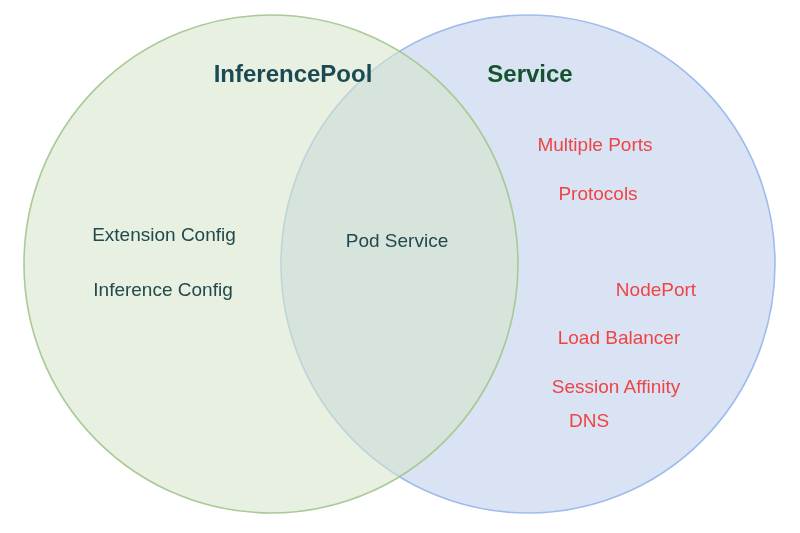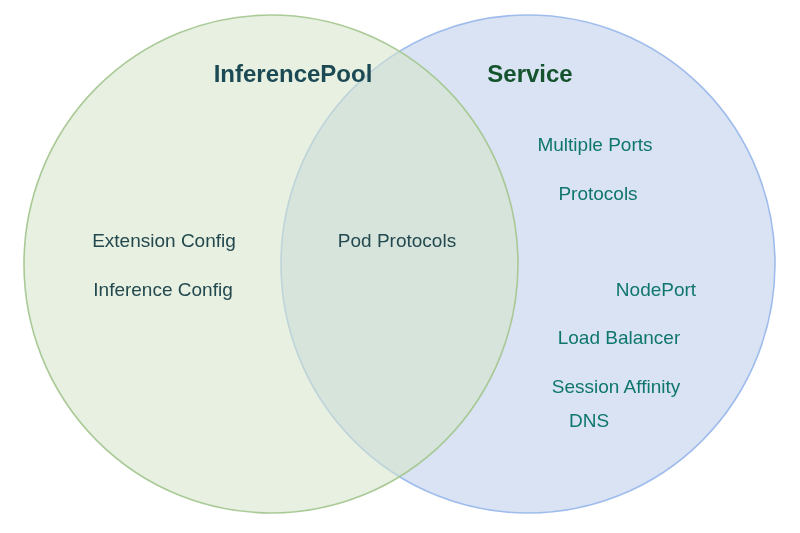--- a/index.html
+++ b/index.html
@@ -28,28 +28,28 @@
     text-align: right;
   }
   .circle-title {
     font-size: 24px;
     font-weight: 700;
     line-height: 28px;
   }
   .title-green { color: #1c4a54; }
   .title-blue  { color: #14532d; }
   .item-green  { font-size: 19px; color: #23494f; }
-  .item-blue   { font-size: 19px; color: #0f766e; }
+  .item-blue   { font-size: 19px; color: #ef4444; }
 
   
   .pos-title-left   { left: 293px; top: 60px; }
   .pos-title-right  { left: 530px; top: 60px; }
 
   
-  .pos-extension    { left: 164px; top: 230px; }
+  .pos-extension    { left: 164px; top: 224px; }
   .pos-inference    { left: 163px; top: 279px; }
 
   
   .pos-podselector  { left: 397px; top: 230px; }
   .pos-portconfig   { left: 396px; top: 279px; }
 
   
   .pos-multiports   { left: 595px; top: 134px; }
   .pos-protocols    { left: 598px; top: 183px; }
   .pos-clusterip    { left: 603px; top: 231px; }
@@ -71,21 +71,21 @@
   </svg>
 
   <div class="label circle-title title-green pos-title-left">InferencePool</div>
 
   <div class="label circle-title title-blue pos-title-right">Service</div>
 
   <div class="label item-green pos-extension">Extension Config</div>
 
   <div class="label item-green pos-inference">Inference Config</div>
 
-  <div class="label item-green pos-podselector">Pod Protocols</div>
+  <div class="label item-green pos-podselector">Pod Service</div>
 
 
   <div class="label item-blue pos-multiports">Multiple Ports</div>
 
   <div class="label item-blue pos-protocols">Protocols</div>
 
 
   <div class="label item-blue pos-nodeport">NodePort</div>
 
   <div class="label item-blue pos-loadbalancer">Load Balancer</div>

